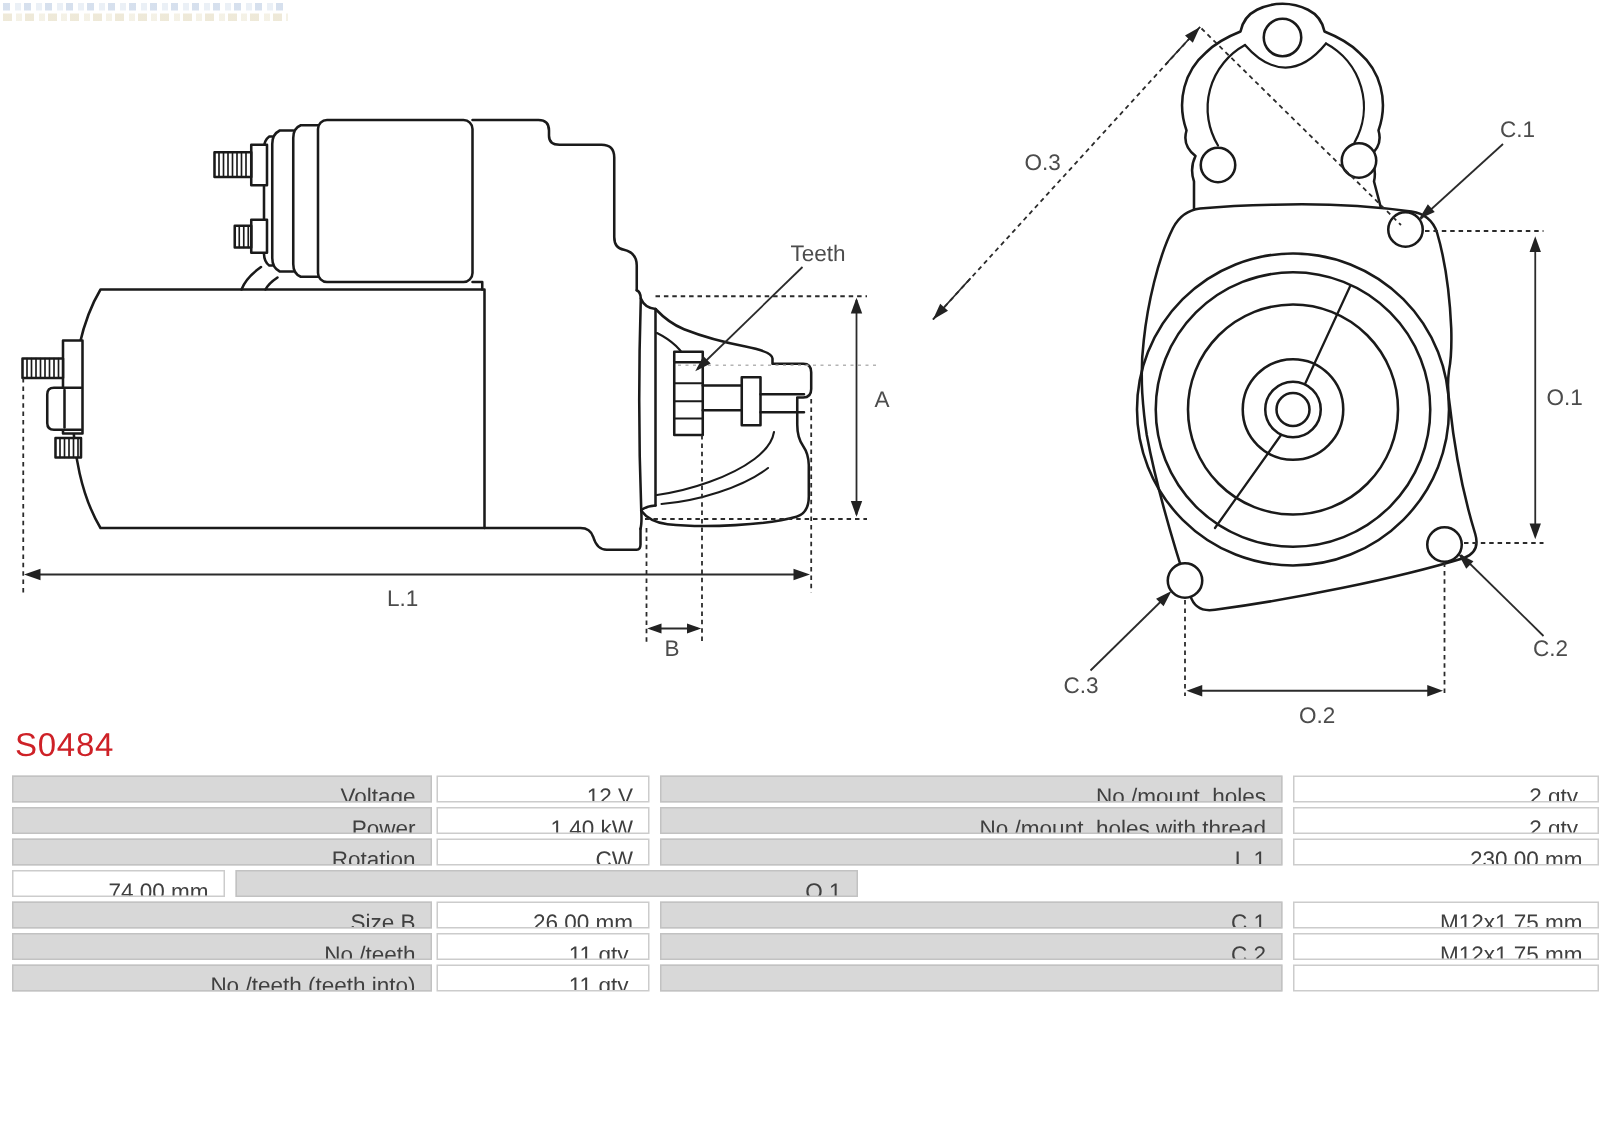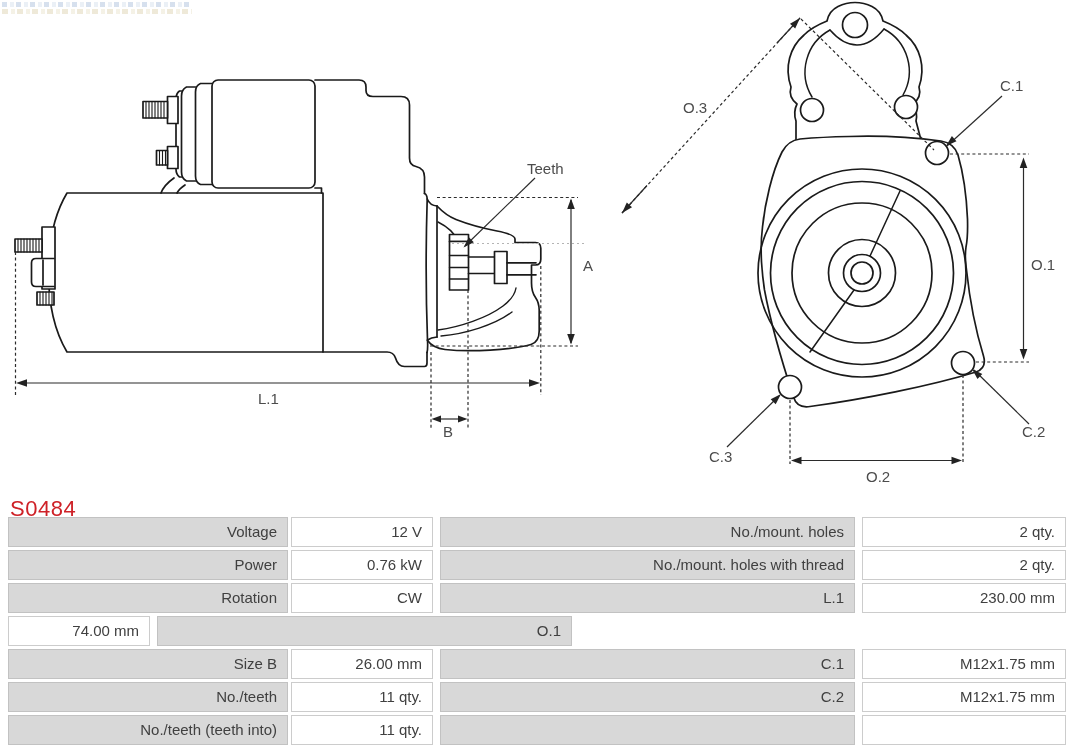--- a/index.html
+++ b/index.html
@@ -2,24 +2,24 @@
 <html><head>
 <meta charset="utf-8">
 <style>
   html,body{margin:0;padding:0;background:#ffffff;}
   body{width:1080px;height:753px;position:relative;overflow:hidden;
        font-family:"Liberation Sans","DejaVu Sans",sans-serif;}
   .decor1,.decor2{position:absolute;height:5px;width:190px;left:2px;opacity:.75;}
   .decor1{top:2px;background:repeating-linear-gradient(90deg,#c9d6e8 0 5px,transparent 5px 8px,#e4ebf3 8px 12px,transparent 12px 14px);}
   .decor2{top:9px;background:repeating-linear-gradient(90deg,#e9e2cc 0 6px,transparent 6px 9px,#f1edde 9px 13px,transparent 13px 15px);}
   #drawing{position:absolute;left:0;top:0;width:1080px;height:487px;}
-  #part-number{position:absolute;left:10px;top:496px;font-size:22px;color:#ce2127;letter-spacing:.5px;}
+  #part-number{position:absolute;left:10px;top:484px;font-size:22px;color:#ce2127;letter-spacing:.5px;}
   #spec-table{position:absolute;left:8px;top:517px;width:1066px;}
   .spec-row{display:flex;margin-bottom:3px;}
-  .cell{box-sizing:border-box;height:30px;line-height:28px;font-size:15px;color:#404040;
+  .cell{box-sizing:border-box;height:18px;line-height:28px;font-size:15px;color:#404040;
         text-align:right;padding-right:10px;white-space:nowrap;overflow:hidden;}
   .lab{background:#d8d8d8;border:1px solid #c2c2c2;}
   .val{background:#ffffff;border:1px solid #cccccc;padding-left:24px;}
   .c1{width:280px;margin-right:3px;}
   .c2{width:142px;margin-right:7px;}
   .c3{width:415px;margin-right:7px;}
   .c4{width:204px;}
   svg text{font-family:"Liberation Sans","DejaVu Sans",sans-serif;font-size:15px;fill:#4c4c4c;}
 </style>
 </head>
@@ -177,21 +177,21 @@
 
 <div id="spec-table">
     <div class="spec-row">
       <div class="cell c1 lab">Voltage</div>
       <div class="cell c2 val">12 V</div>
       <div class="cell c3 lab">No./mount. holes</div>
       <div class="cell c4 val">2 qty.</div>
     </div>
     <div class="spec-row">
       <div class="cell c1 lab">Power</div>
-      <div class="cell c2 val">0.76 kW</div>
+      <div class="cell c2 val">1.40 kW</div>
       <div class="cell c3 lab">No./mount. holes with thread</div>
       <div class="cell c4 val">2 qty.</div>
     </div>
     <div class="spec-row">
       <div class="cell c1 lab">Rotation</div>
       <div class="cell c2 val">CW</div>
       <div class="cell c3 lab">L.1</div>
       <div class="cell c4 val">230.00 mm</div>
     </div>
     <div class="spec-row">

